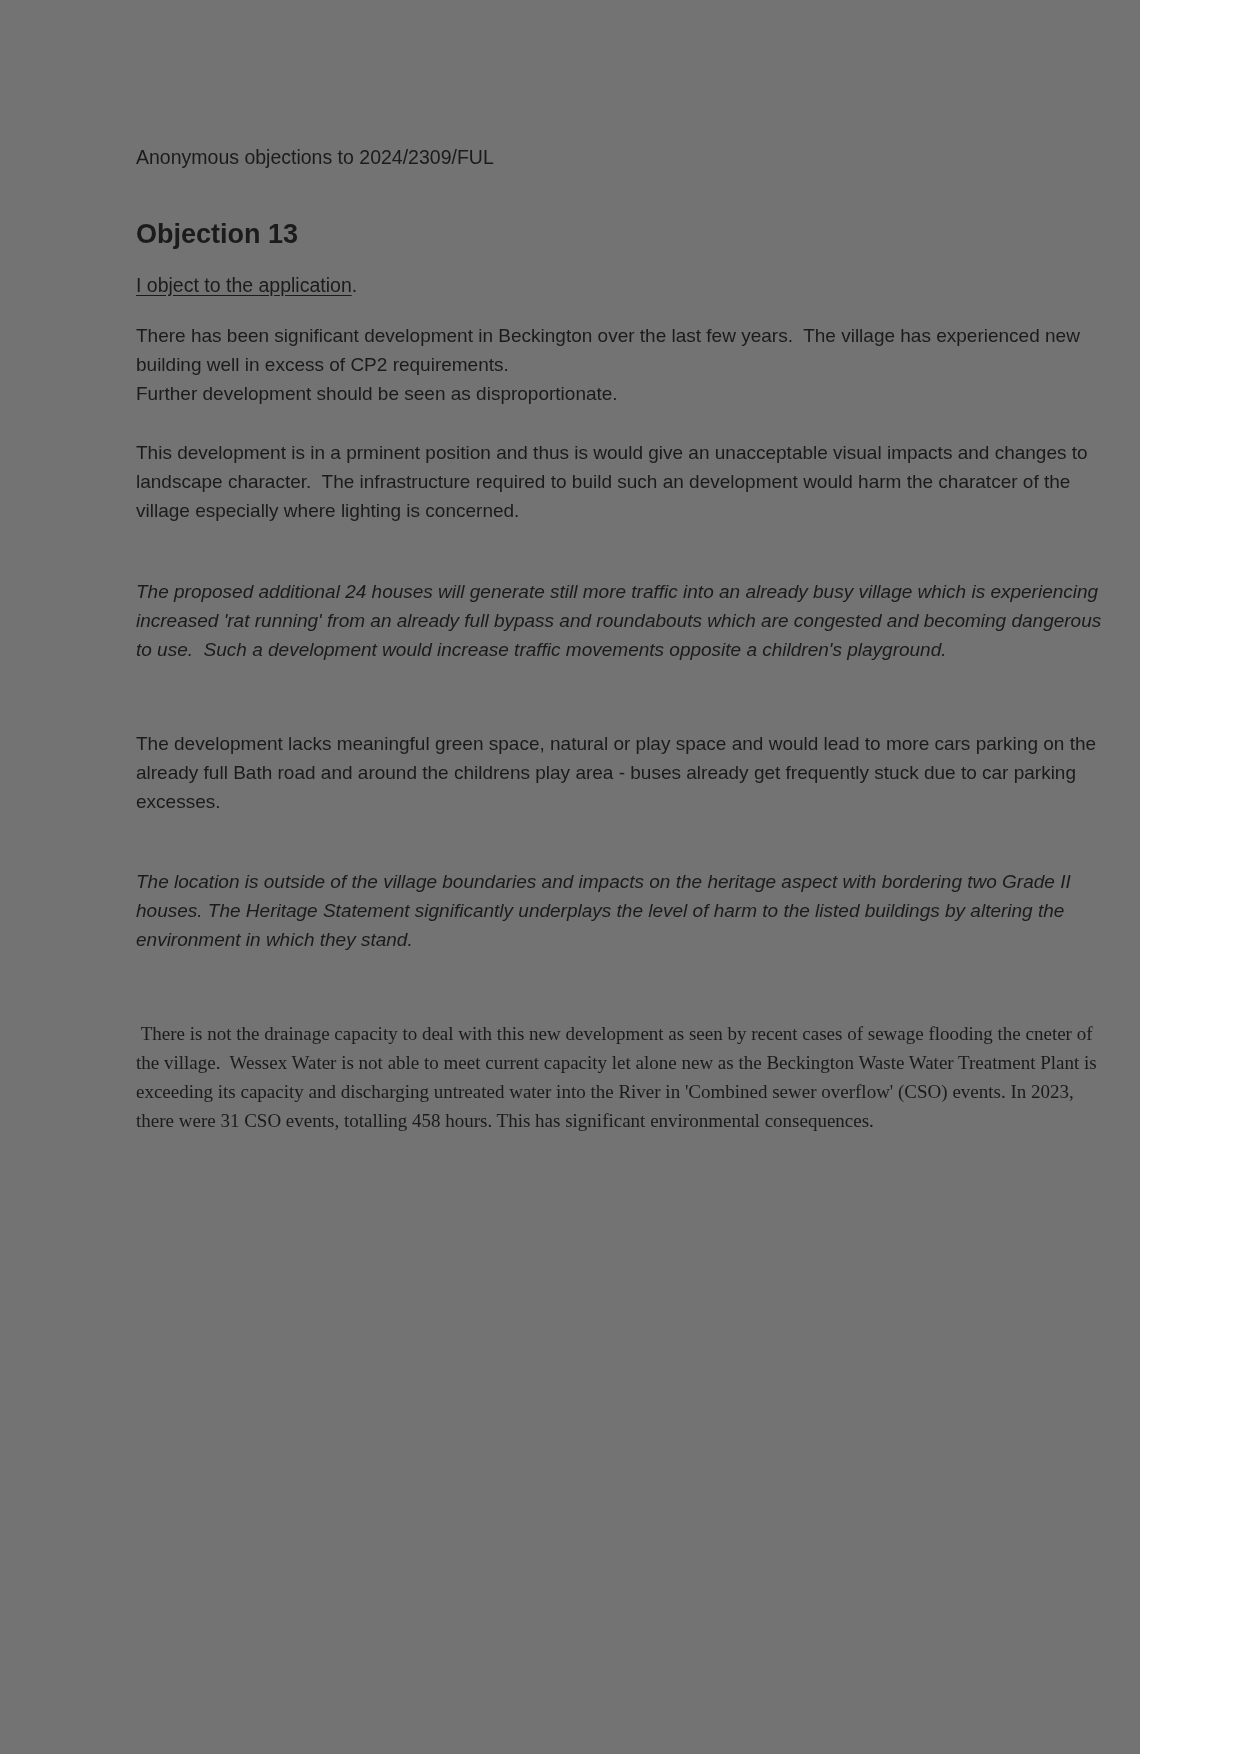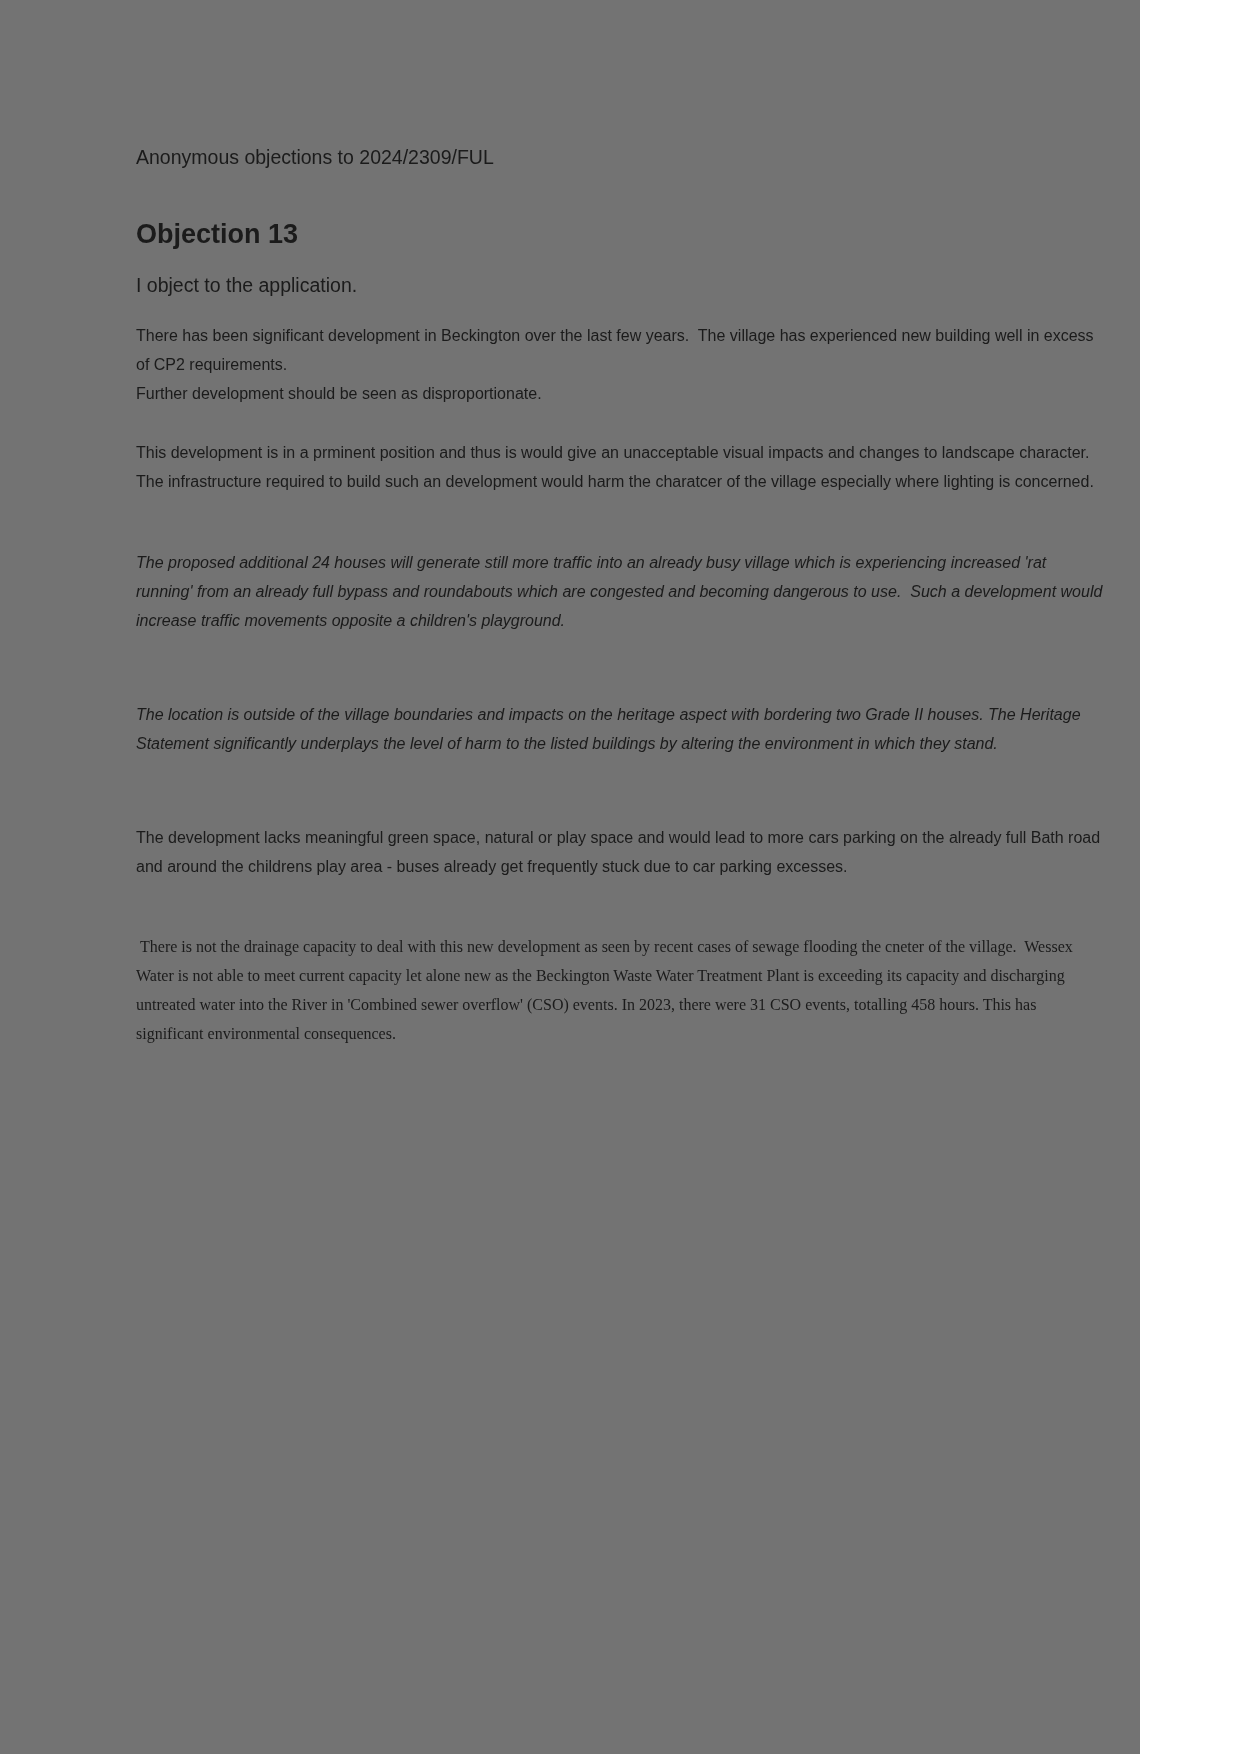--- a/index.html
+++ b/index.html
@@ -33,25 +33,26 @@
     font-size: 27px;
     line-height: 29px;
     font-weight: 700;
   }
   .statement {
     margin: 0 0 21px 0;
     font-size: 19.5px;
     line-height: 29px;
   }
   .statement .underlined {
+    text-decoration: underline;
     text-underline-offset: 3px;
   }
   .para {
     margin: 0;
-    font-size: 16px;
+    font-size: 19px;
     line-height: 29px;
     white-space: pre-wrap;
   }
   .mb-sm  { margin-bottom: 30px; }
   .mb-md  { margin-bottom: 52px; }
   .mb-lg  { margin-bottom: 65px; font-style: italic; }
   .mb-lg2 { margin-bottom: 51px; }
   .mb-xl  { margin-bottom: 71px; font-family: Liberation Serif, serif; }
 </style>
 </head>
@@ -66,21 +67,21 @@
 
     <p class="statement"><span class="underlined">I object to the application</span><span>.</span></p>
 
     <p class="para mb-sm">There has been significant development in Beckington over the last few years.  The village has experienced new building well in excess of CP2 requirements.
 Further development should be seen as disproportionate.</p>
 
     <p class="para mb-md">This development is in a prminent position and thus is would give an unacceptable visual impacts and changes to landscape character.  The infrastructure required to build such an development would harm the charatcer of the village especially where lighting is concerned.</p>
 
     <p class="para mb-lg">The proposed additional 24 houses will generate still more traffic into an already busy village which is experiencing increased 'rat running' from an already full bypass and roundabouts which are congested and becoming dangerous to use.  Such a development would increase traffic movements opposite a children's playground.</p>
 
+    <p class="para mb-lg2">The development lacks meaningful green space, natural or play space and would lead to more cars parking on the already full Bath road and around the childrens play area - buses already get frequently stuck due to car parking excesses.</p>
+
     <p class="para mb-lg">The location is outside of the village boundaries and impacts on the heritage aspect with bordering two Grade II houses. The Heritage Statement significantly underplays the level of harm to the listed buildings by altering the environment in which they stand.</p>
-
-    <p class="para mb-lg2">The development lacks meaningful green space, natural or play space and would lead to more cars parking on the already full Bath road and around the childrens play area - buses already get frequently stuck due to car parking excesses.</p>
 
     <p class="para mb-xl"> There is not the drainage capacity to deal with this new development as seen by recent cases of sewage flooding the cneter of the village.  Wessex Water is not able to meet current capacity let alone new as the Beckington Waste Water Treatment Plant is exceeding its capacity and discharging untreated water into the River in 'Combined sewer overflow' (CSO) events. In 2023, there were 31 CSO events, totalling 458 hours. This has significant environmental consequences.</p>
 
 
   </div>
 </div>
 
 </body></html>

